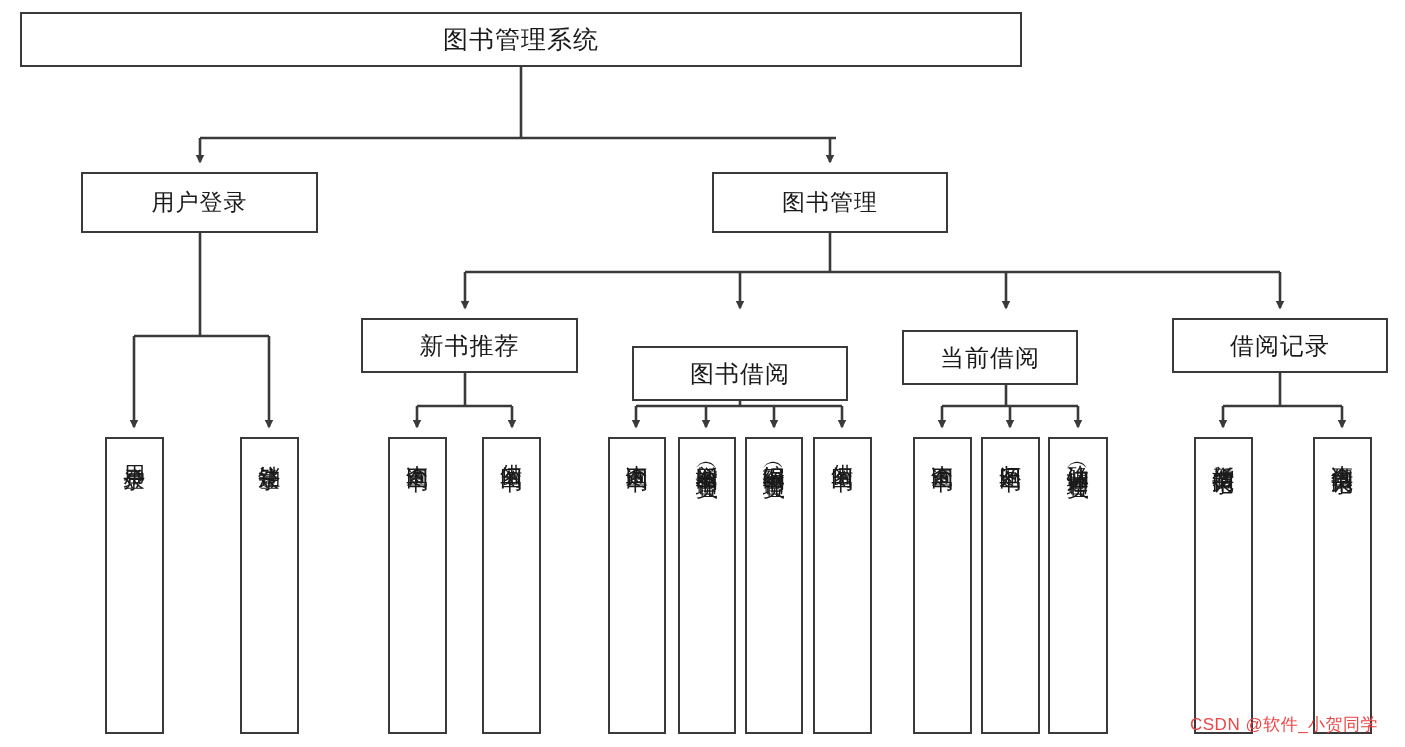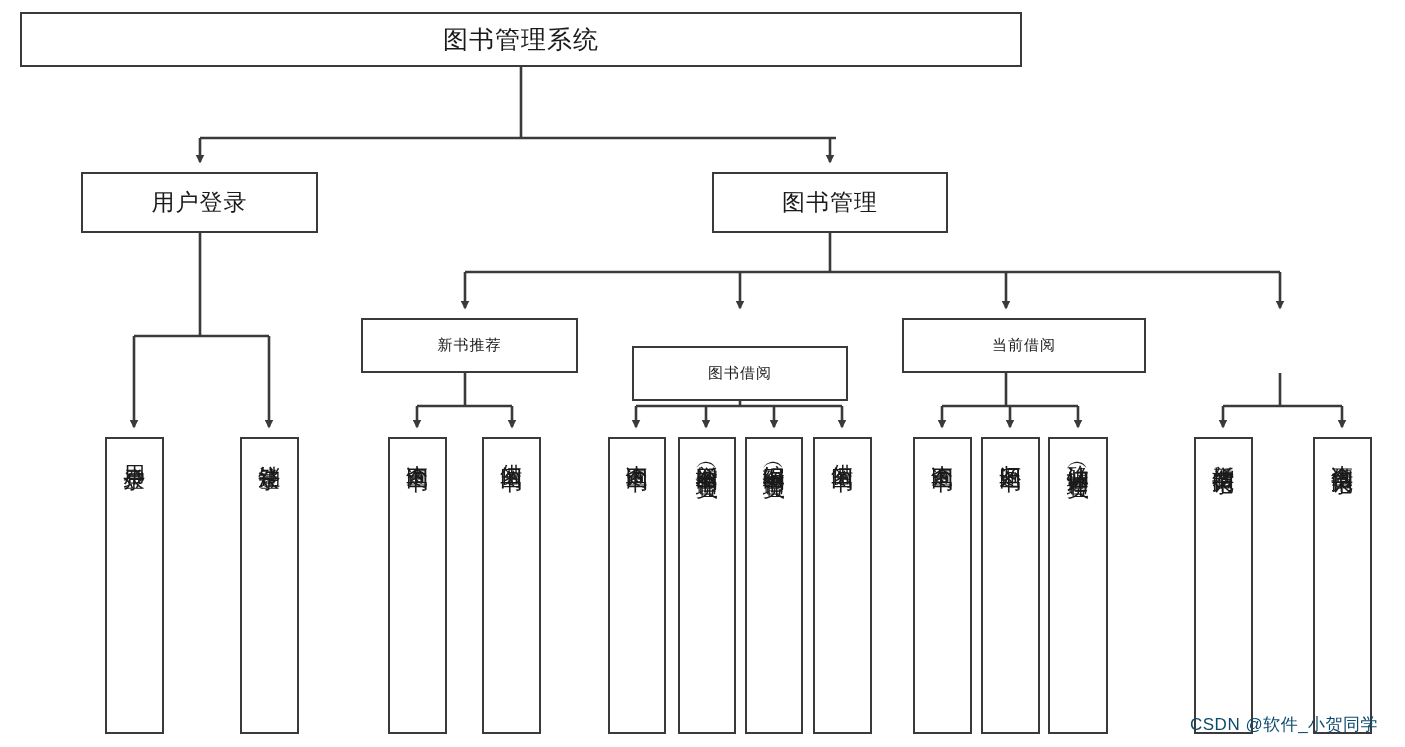--- a/index.html
+++ b/index.html
@@ -35,21 +35,21 @@
   }
   .node.root{
     font-size:25px;
     letter-spacing:1px;
   }
   .node.level2{
     font-size:23px;
     letter-spacing:1px;
   }
   .node.level3{
-    font-size:15px;
+    font-size:24px;
     letter-spacing:1px;
   }
   .node.leaf{
     font-size:22px;
     padding:8px 2px;
     align-items:flex-start;
     justify-content:center;
   }
   .vtext{
     writing-mode:vertical-rl;
@@ -58,21 +58,21 @@
     letter-spacing:2px;
     white-space:normal;
     display:block;
     max-height:100%;
   }
   .watermark{
     position:absolute;
     left:1190px;
     top:713px;
     font-size:17px;
-    color:#0c4a6e;
+    color:#ef4444;
     letter-spacing:0.5px;
     white-space:nowrap;
     user-select:none;
   }
 </style>
 </head>
 <body>
 
 <div id="diagram-root">
 
@@ -136,22 +136,25 @@
   <div class="node level2" style="left:712px;top:172px;width:236px;height:61px;text-align:center;">
     <span>图书管理</span>
   </div>
 
   <div class="node level3" style="left:361px;top:318px;width:217px;height:55px;">
     <span>新书推荐</span>
   </div>
   <div class="node level3" style="left:632px;top:318px;width:216px;height:55px;margin-top:28px;">
     <span>图书借阅</span>
   </div>
-  <div class="node level3" style="left:902px;top:318px;width:244px;height:55px;">
+  <div class="node level3" style="left:902px;top:330px;width:176px;height:55px;">
     <span>当前借阅</span>
+  </div>
+  <div class="node level3" style="left:1172px;top:318px;width:216px;height:55px;">
+    <span>借阅记录</span>
   </div>
 
   <div class="node leaf" style="left:105px;top:437px;width:59px;height:297px;">
     <span class="vtext">用户登录</span>
   </div>
   <div class="node leaf" style="left:240px;top:437px;width:59px;height:297px;">
     <span class="vtext">注销登录</span>
   </div>
 
   <div class="node leaf" style="left:388px;top:437px;width:59px;height:297px;">

